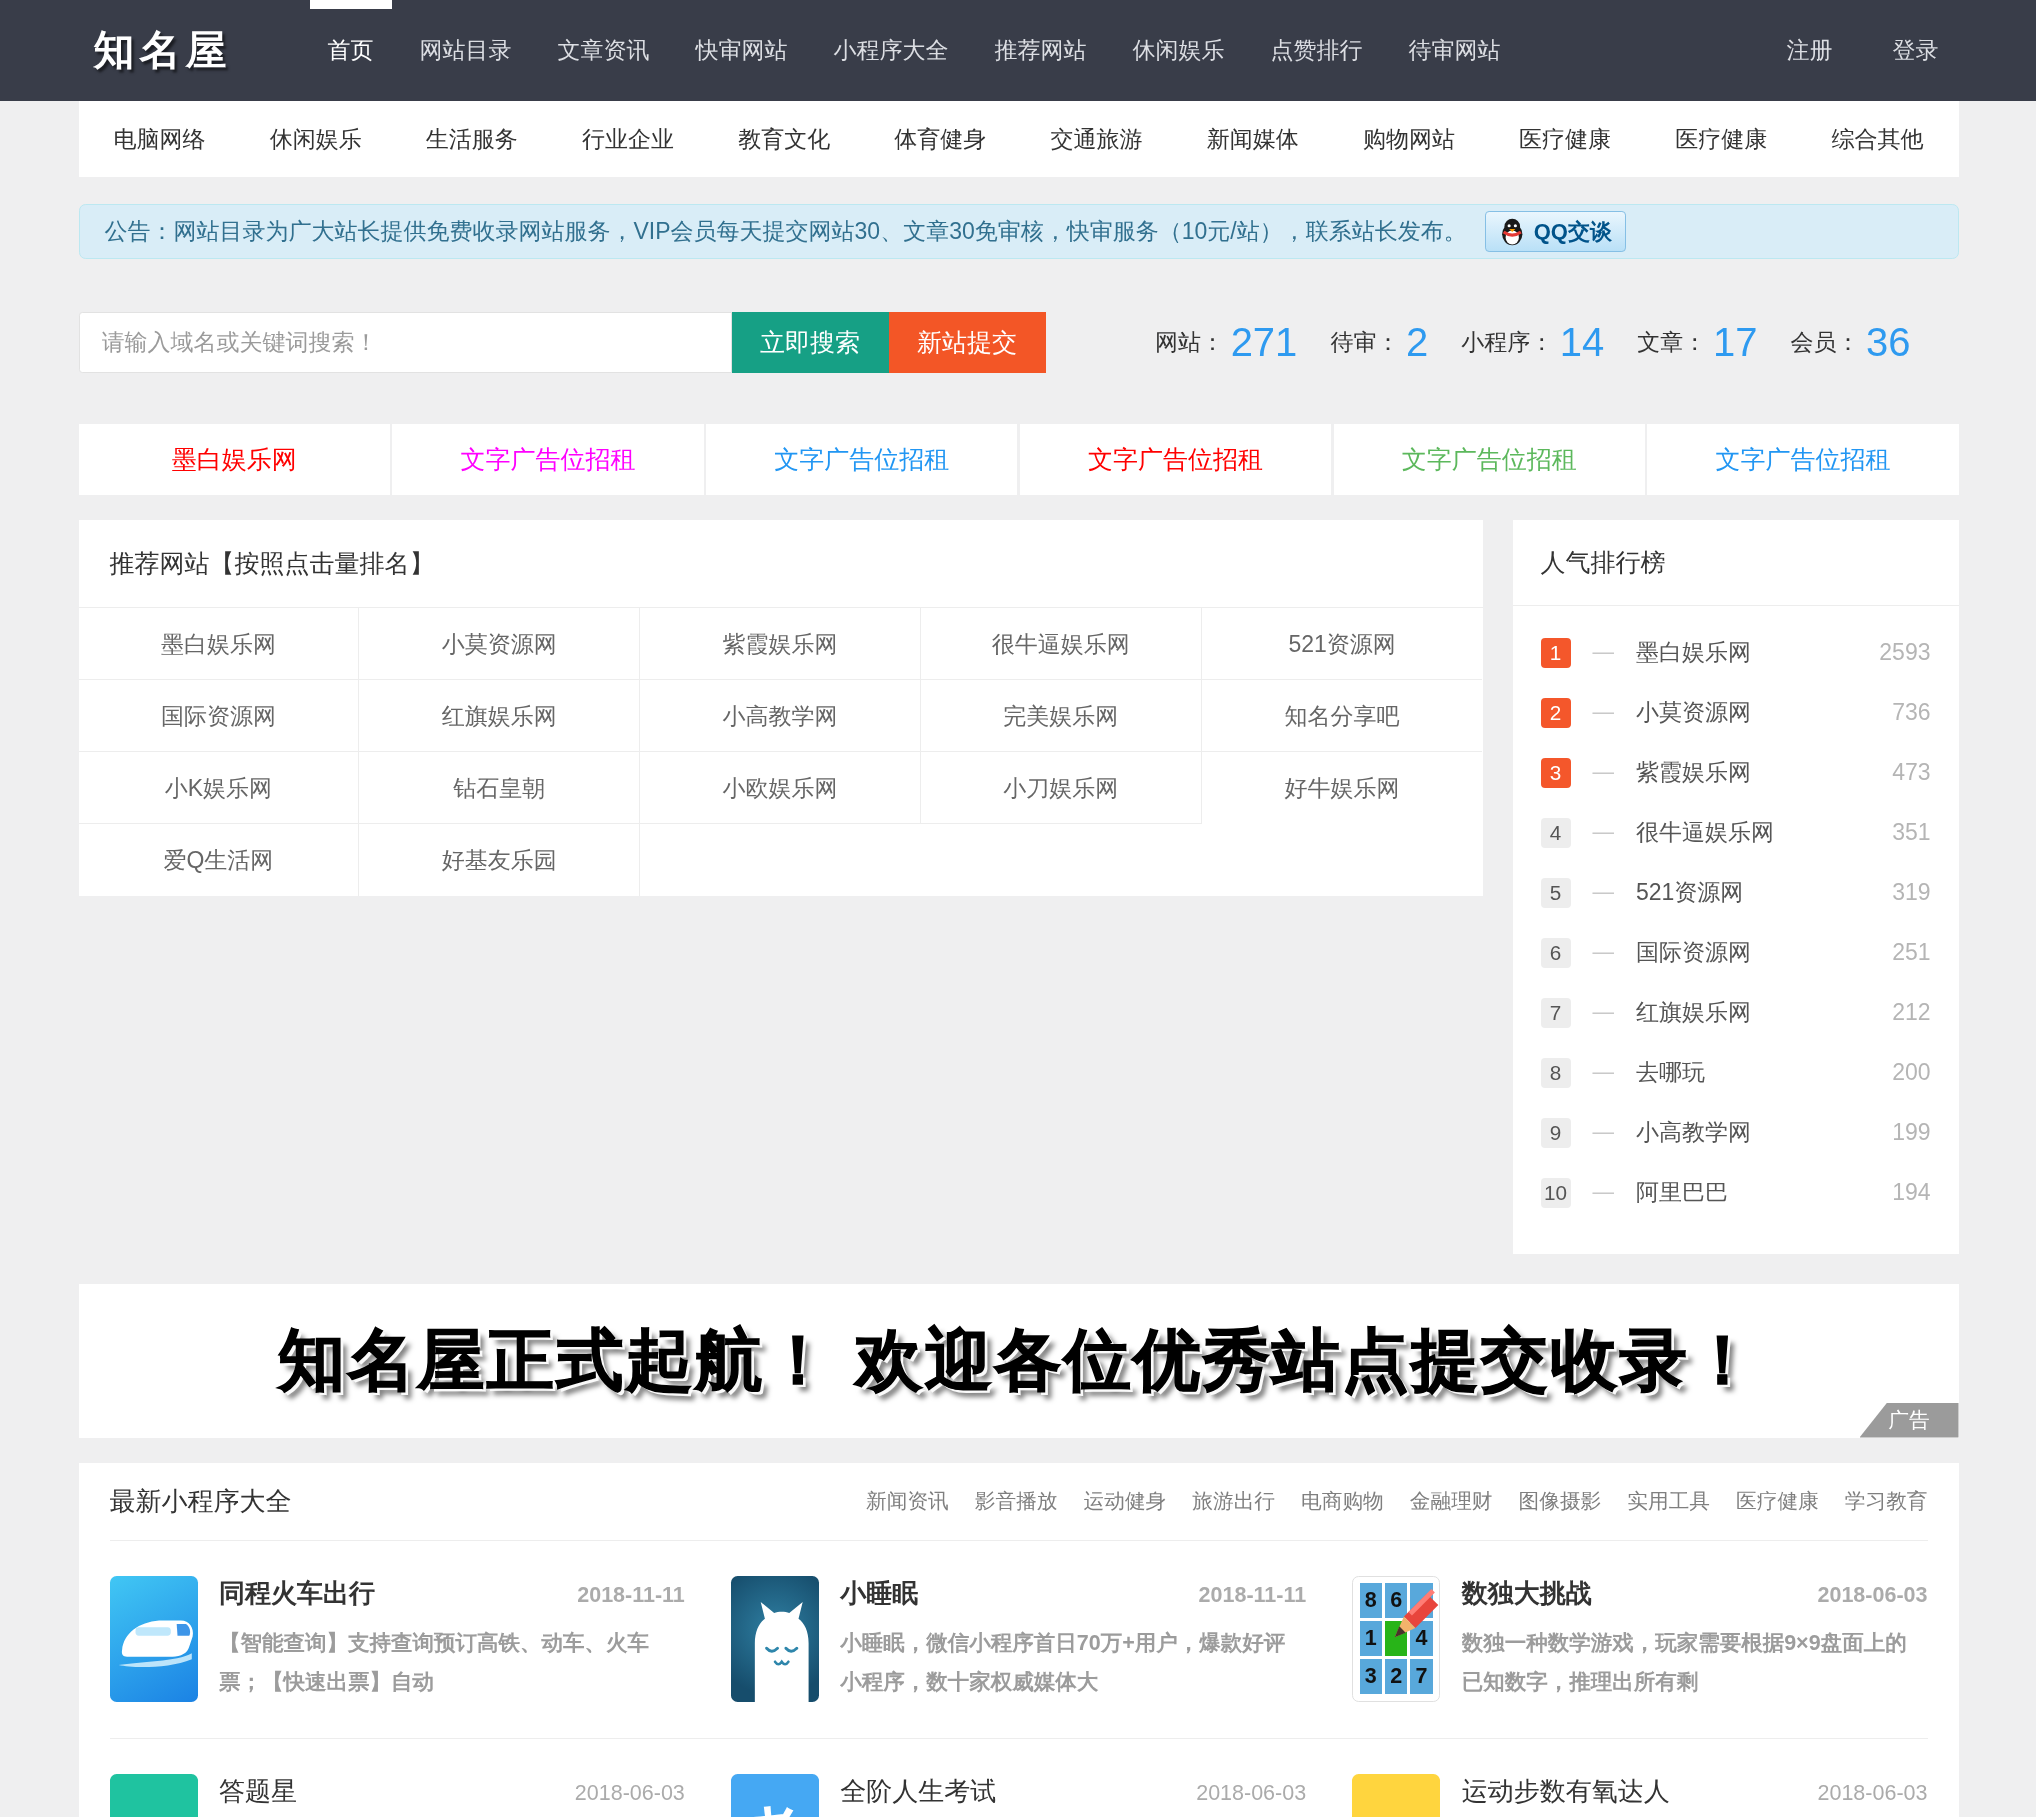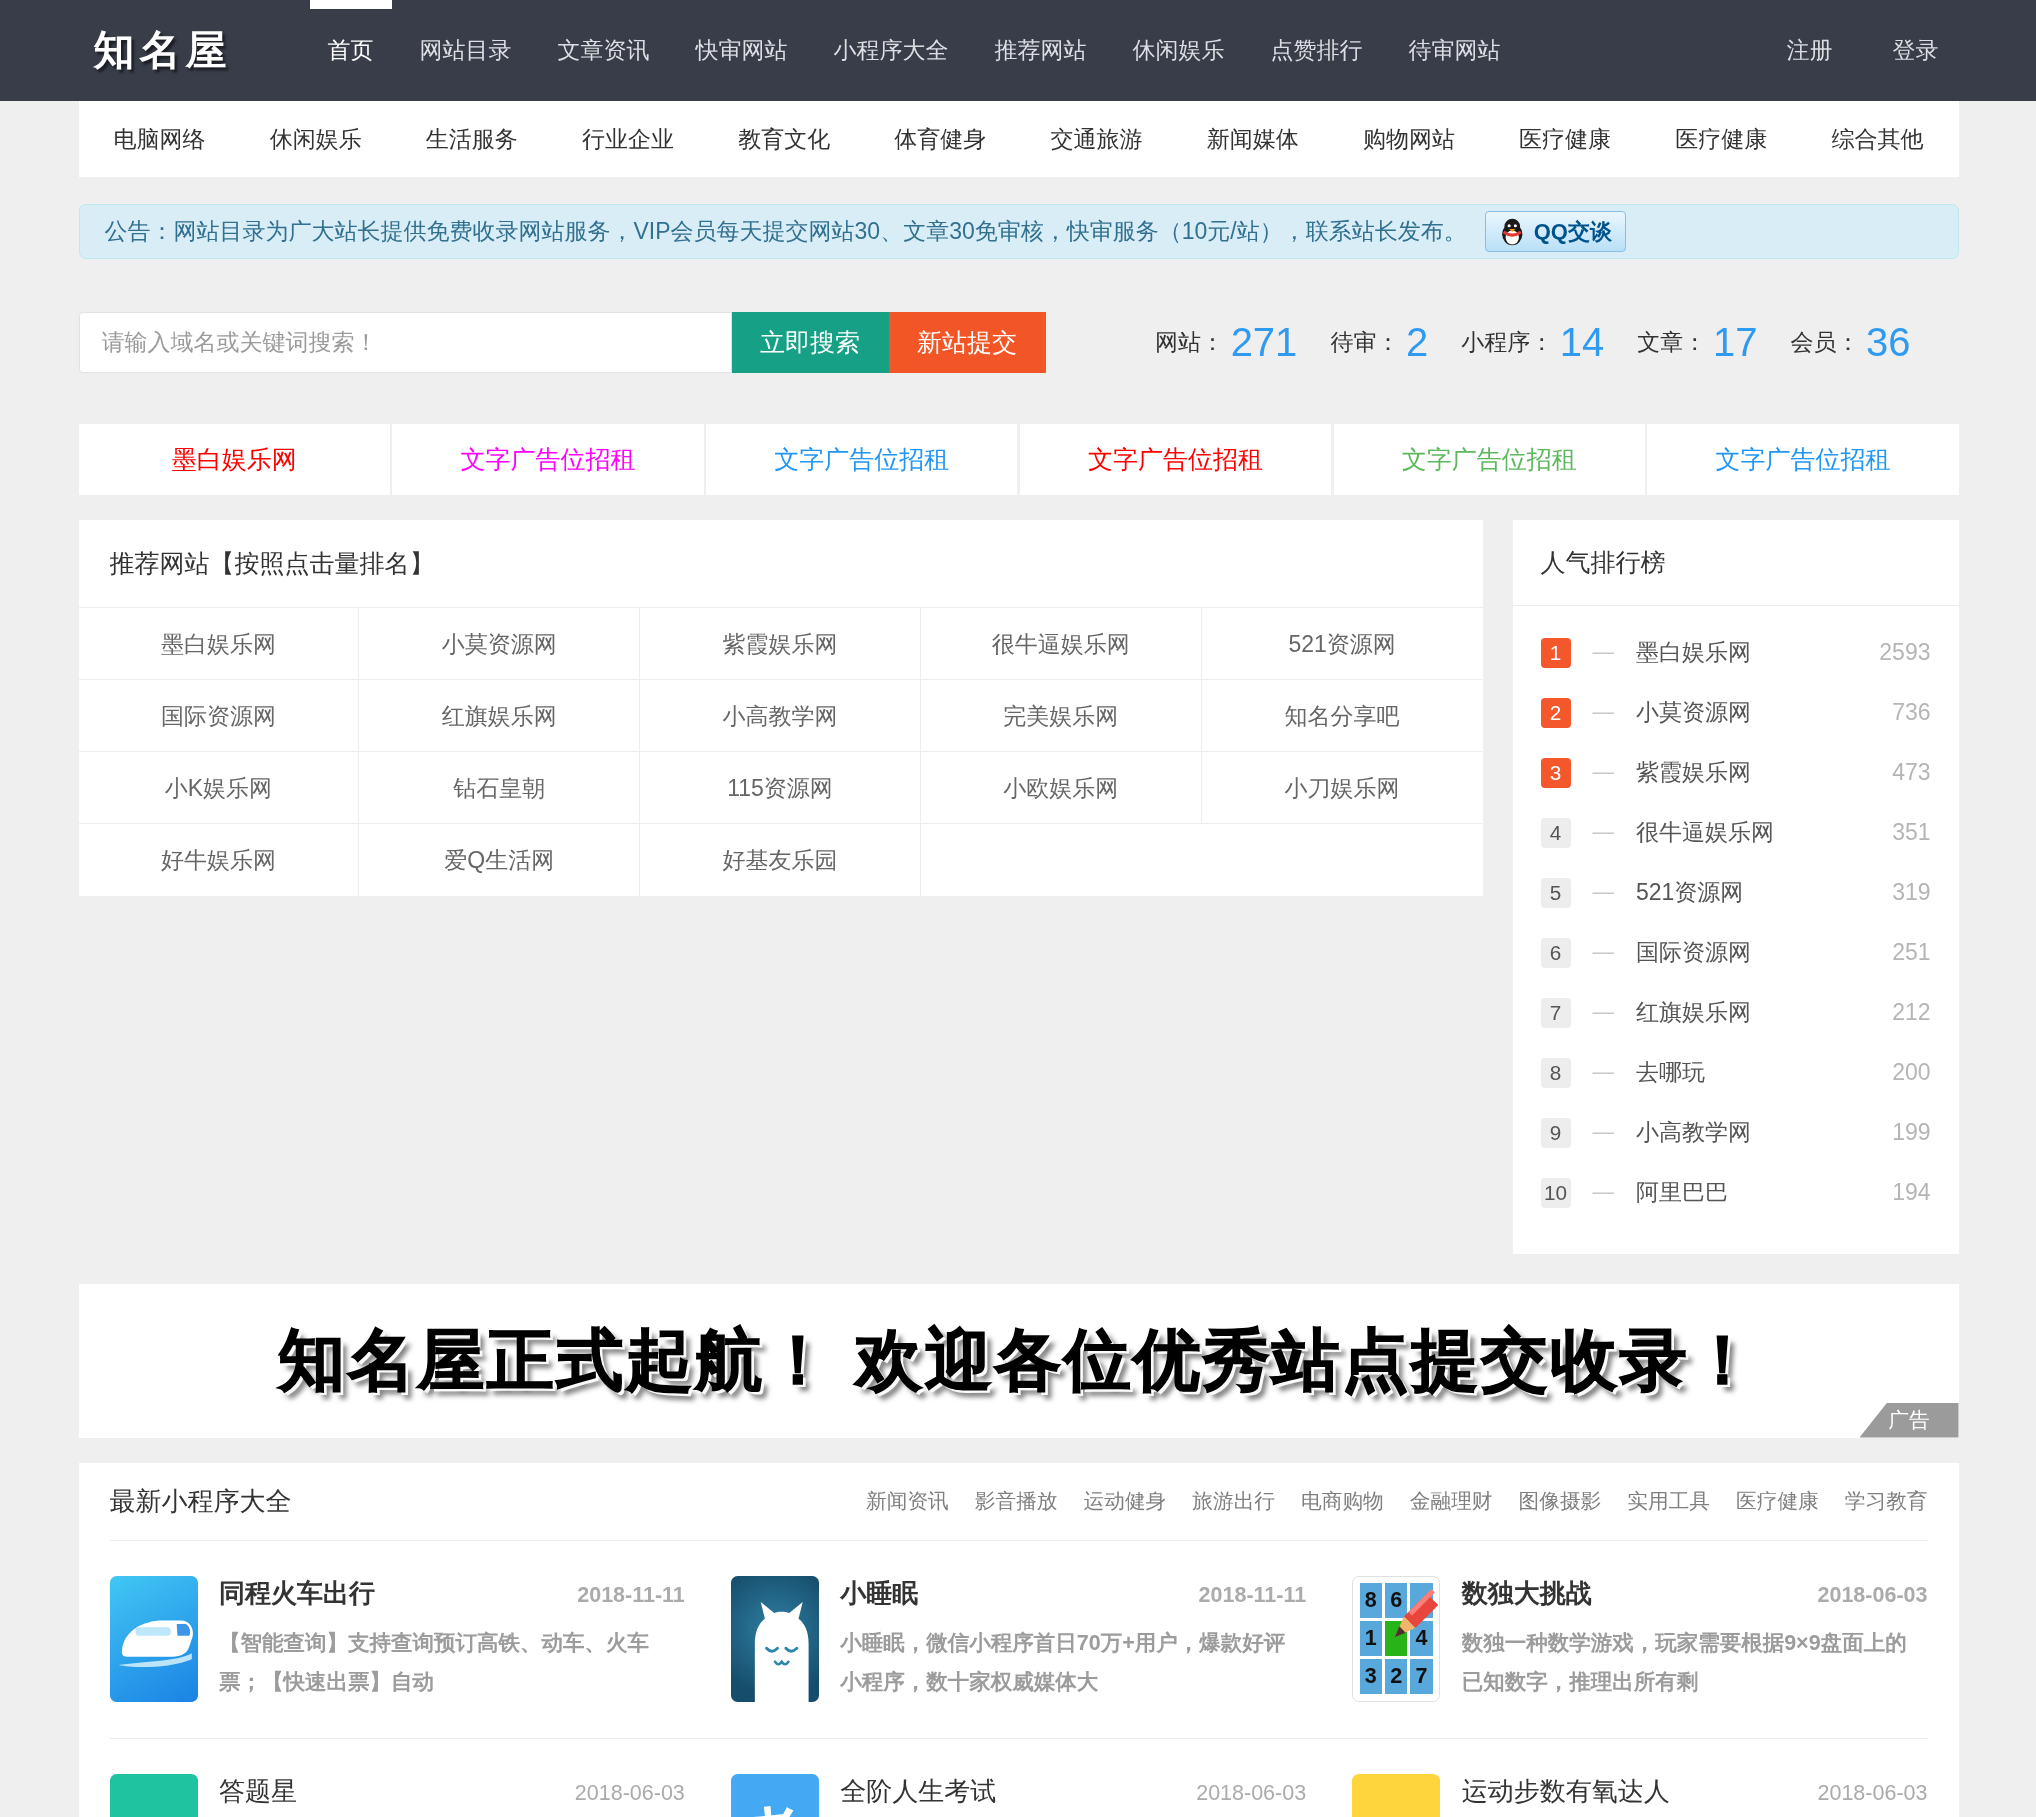--- a/index.html
+++ b/index.html
@@ -224,21 +224,20 @@
         <div class="site-cell">紫霞娱乐网</div>
         <div class="site-cell">很牛逼娱乐网</div>
         <div class="site-cell">521资源网</div>
         <div class="site-cell">国际资源网</div>
         <div class="site-cell">红旗娱乐网</div>
         <div class="site-cell">小高教学网</div>
         <div class="site-cell">完美娱乐网</div>
         <div class="site-cell">知名分享吧</div>
         <div class="site-cell">小K娱乐网</div>
         <div class="site-cell">钻石皇朝</div>
-        <div class="site-cell">115资源网</div>
         <div class="site-cell">小欧娱乐网</div>
         <div class="site-cell">小刀娱乐网</div>
         <div class="site-cell">好牛娱乐网</div>
         <div class="site-cell">爱Q生活网</div>
         <div class="site-cell">好基友乐园</div>
       </div>
     </div>
 
     <div class="card rank-card">
       <div class="rank-head">人气排行榜</div>

